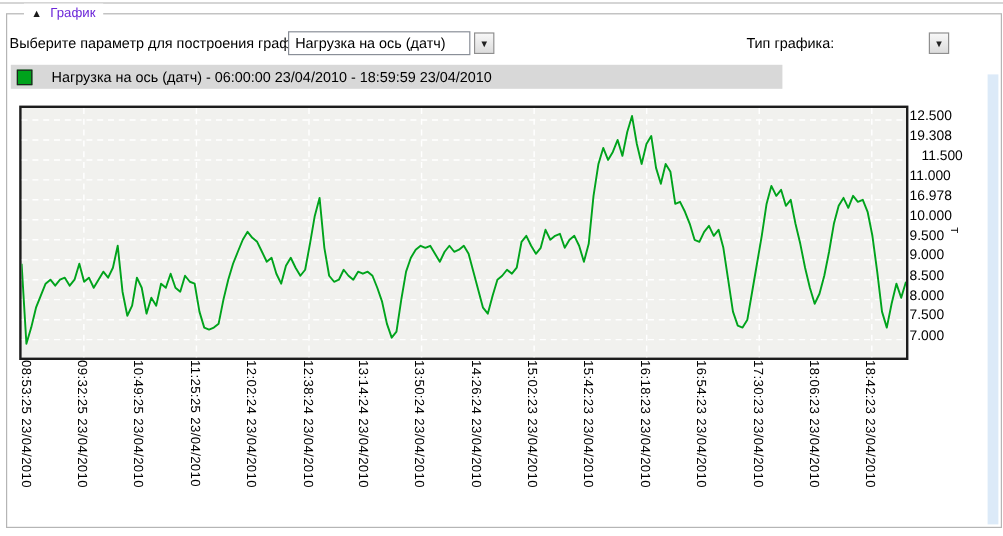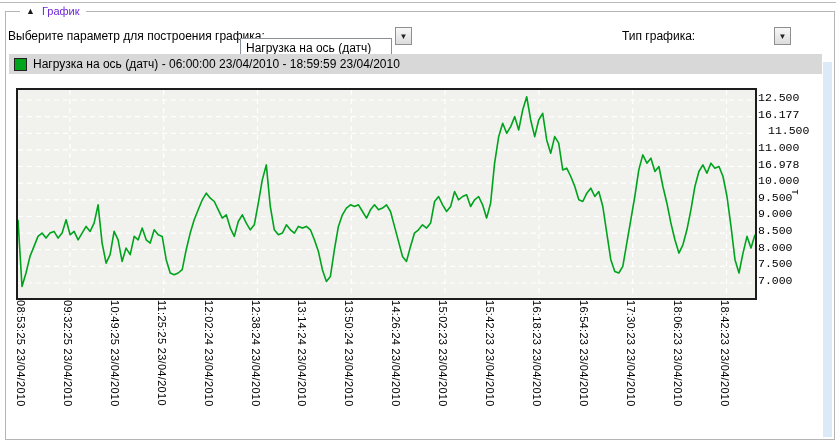--- a/index.html
+++ b/index.html
@@ -15,38 +15,38 @@
   .groupbox{left:5px;top:11px;width:828px;height:427px;border:1px solid #b5b5b5;}
   .group-legend{left:20px;top:3px;height:16px;background:#ffffff;padding:0 6px;
     display:flex;align-items:center;gap:7px;font-size:12px;}
   .collapse-arrow{color:#1a1a1a;font-size:9px;line-height:1;}
   .group-title{color:#6d28d9;font-size:11px;}
   
   .ctl-label{color:#000;font-size:12px;line-height:20px;white-space:nowrap;}
   .combo-text{
     box-sizing:border-box;border:1px solid #8a8f98;background:#fff;color:#000;
     font-family:"Liberation Sans",sans-serif;font-size:12px;padding:2px 5px 2px 5px;
-    height:20px;display:flex;align-items:center;white-space:nowrap;overflow:hidden;margin-top:12px;
+    height:20px;display:flex;align-items:center;white-space:nowrap;overflow:hidden;
   }
   .combo-btn{
     box-sizing:border-box;width:17px;height:18px;border:1px solid #8f8f8f;
     background:linear-gradient(#f8f8f8,#dcdcdc);display:flex;align-items:center;
     justify-content:center;font-size:8px;color:#222;cursor:default;
   }
   
-  .legendbar{left:9px;top:54px;width:813px;height:20px;background:#d8d8d8;
-    display:flex;align-items:center;gap:6px;padding-left:5px;box-sizing:border-box;}
+  .legendbar{left:9px;top:54px;width:643px;height:20px;background:#d8d8d8;
+    display:flex;align-items:center;gap:16px;padding-left:5px;box-sizing:border-box;}
   .legend-swatch{width:11px;height:11px;border:1px solid #222;}
   .legend-text{font-size:12px;color:#000;white-space:nowrap;}
   
   .plot{left:16px;top:88px;width:737px;height:208px;border:2px solid #1c1c1c;
     background:#f1f1ee;box-sizing:content-box;}
   .plot svg{display:block;}
   
-  .ytick{font-size:11.5px;color:#000;white-space:nowrap;font-family:Liberation Mono, monospace;}
+  .ytick{font-size:11.5px;color:#000;white-space:nowrap;}
   .y-unit{font-size:11px;color:#000;transform:rotate(90deg);transform-origin:center;}
   .xtick{font-size:11px;color:#000;white-space:nowrap;transform:rotate(90deg);
     transform-origin:0 0;letter-spacing:0.3px;}
   
   .side-strip{left:823px;top:62px;width:9px;height:375px;background:#dceaf8;}
   
   .next-section{left:22px;top:444px;height:14px;display:flex;align-items:center;gap:7px;
     overflow:hidden;}
 </style>
 </head>
@@ -102,21 +102,21 @@
         <line x1="427.1" y1="0" x2="427.1" y2="208" stroke="#ffffff" stroke-width="1.2" stroke-dasharray="5 4"></line>
         <line x1="520.9" y1="0" x2="520.9" y2="208" stroke="#ffffff" stroke-width="1.2" stroke-dasharray="5 4"></line>
         <line x1="614.7" y1="0" x2="614.7" y2="208" stroke="#ffffff" stroke-width="1.2" stroke-dasharray="5 4"></line>
         <line x1="708.5" y1="0" x2="708.5" y2="208" stroke="#ffffff" stroke-width="1.2" stroke-dasharray="5 4"></line>
         <polyline points="0.0,129.8 4.0,196.4 8.0,183.0 12.0,166.4 16.0,156.4 20.0,146.4 24.0,143.1 28.0,148.1 32.0,143.1 36.0,141.4 40.1,148.1 44.1,143.1 48.1,129.8 52.1,144.8 56.1,141.4 60.1,149.8 64.1,143.1 68.1,136.4 72.1,141.4 76.1,133.1 80.1,114.8 84.1,153.1 88.1,173.1 92.1,164.7 96.1,141.4 100.1,149.8 104.1,171.4 108.1,158.1 112.2,164.7 116.2,146.4 120.2,149.8 124.2,138.1 128.2,149.8 132.2,153.1 136.2,139.8 140.2,144.8 144.2,146.4 148.2,169.7 152.2,183.0 156.2,184.7 160.2,183.0 164.2,179.7 168.2,159.7 172.2,143.1 176.2,129.8 180.2,119.8 184.3,109.8 188.3,103.2 192.3,108.2 196.3,111.5 200.3,119.8 204.3,128.1 208.3,124.8 212.3,138.1 216.3,146.4 220.3,131.5 224.3,124.8 228.3,133.1 232.3,139.8 236.3,134.8 240.3,113.2 244.3,89.9 248.3,74.9 252.3,116.5 256.3,139.8 260.4,144.8 264.4,143.1 268.4,134.8 272.4,139.8 276.4,143.1 280.4,136.4 284.4,138.1 288.4,136.4 292.4,139.8 296.4,149.8 300.4,161.4 304.4,179.7 308.4,191.4 312.4,186.4 316.4,159.7 320.4,136.4 324.4,124.8 328.4,118.1 332.5,114.8 336.5,116.5 340.5,114.8 344.5,121.5 348.5,128.1 352.5,119.8 356.5,114.8 360.5,119.8 364.5,118.1 368.5,114.8 372.5,121.5 376.5,136.4 380.5,151.4 384.5,166.4 388.5,171.4 392.5,156.4 396.5,143.1 400.5,139.8 404.5,134.8 408.6,138.1 412.6,133.1 416.6,111.5 420.6,106.5 424.6,114.8 428.6,121.5 432.6,116.5 436.6,101.5 440.6,109.8 444.6,106.5 448.6,104.8 452.6,116.5 456.6,109.8 460.6,106.5 464.6,114.8 468.6,128.1 472.6,113.2 476.6,73.2 480.7,46.6 484.7,33.3 488.7,43.3 492.7,36.6 496.7,26.6 500.7,39.9 504.7,20.0 508.7,6.7 512.7,30.0 516.7,46.6 520.7,30.0 524.7,23.3 528.7,49.9 532.7,63.2 536.7,46.6 540.7,53.2 544.7,79.9 548.7,78.2 552.8,86.5 556.8,96.5 560.8,109.8 564.8,111.5 568.8,103.2 572.8,98.2 576.8,106.5 580.8,101.5 584.8,116.5 588.8,143.1 592.8,169.7 596.8,181.4 600.8,183.0 604.8,176.4 608.8,153.1 612.8,129.8 616.8,106.5 620.8,79.9 624.8,64.9 628.9,73.2 632.9,68.2 636.9,81.5 640.9,76.5 644.9,96.5 648.9,113.2 652.9,133.1 656.9,149.8 660.9,163.1 664.9,154.8 668.9,139.8 672.9,119.8 676.9,96.5 680.9,81.5 684.9,74.9 688.9,83.2 692.9,73.2 696.9,78.2 701.0,76.5 705.0,86.5 709.0,106.5 713.0,136.4 717.0,169.7 721.0,183.0 725.0,163.1 729.0,146.4 733.0,158.1 737.0,144.8" fill="none" stroke="#00a31c" stroke-width="1.6" stroke-linejoin="round"></polyline>
       </svg>
   </div>
 
   <div id="yticks">
       <div class="abs ytick" style="left: 758px; top: 91px;">12.500</div>
-      <div class="abs ytick" style="left: 758px; top: 108px;">16.177</div>
+      <div class="abs ytick" style="left: 758px; top: 108px;">19.308</div>
       <div class="abs ytick" style="left: 758px; top: 124px; padding-left: 10px;">11.500</div>
       <div class="abs ytick" style="left: 758px; top: 141px;">11.000</div>
       <div class="abs ytick" style="left: 758px; top: 158px;">16.978</div>
       <div class="abs ytick" style="left: 758px; top: 174px;">10.000</div>
       <div class="abs ytick" style="left: 758px; top: 191px; text-align: right;">9.500</div>
       <div class="abs ytick" style="left: 758px; top: 207px;">9.000</div>
       <div class="abs ytick" style="left: 758px; top: 224px;">8.500</div>
       <div class="abs ytick" style="left: 758px; top: 241px; text-align: center;">8.000</div>
       <div class="abs ytick" style="left: 758px; top: 257px;">7.500</div>
       <div class="abs ytick" style="left: 758px; top: 274px;">7.000</div>

